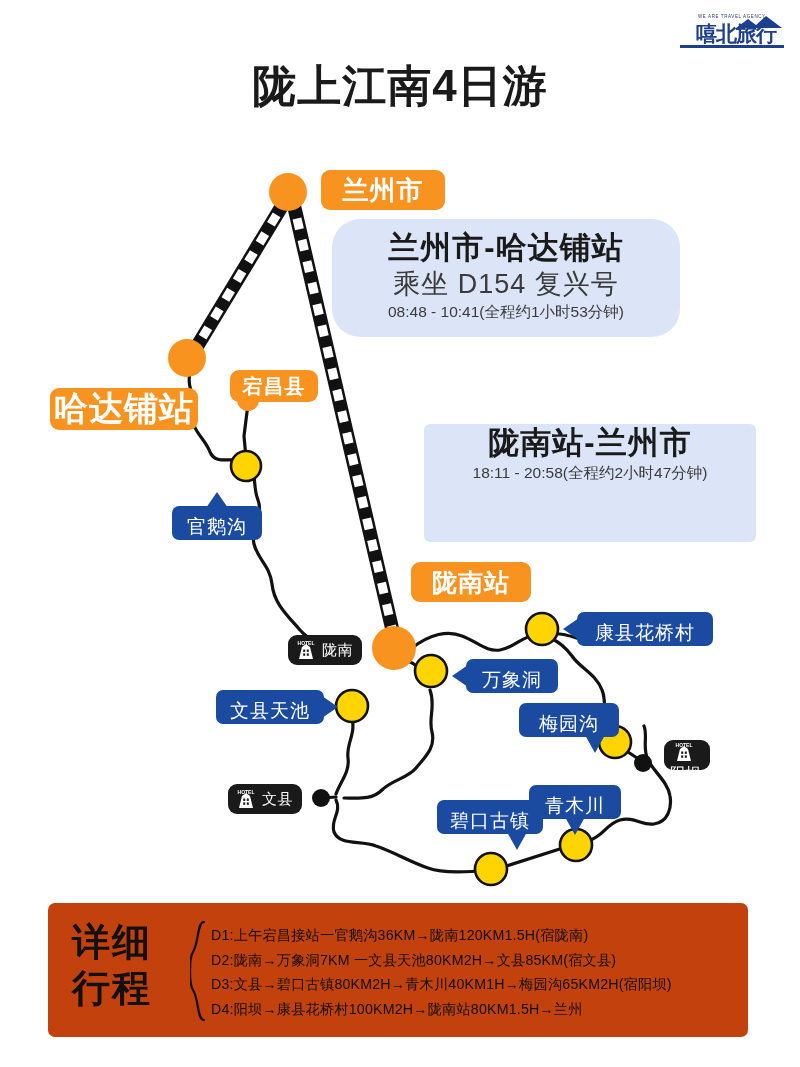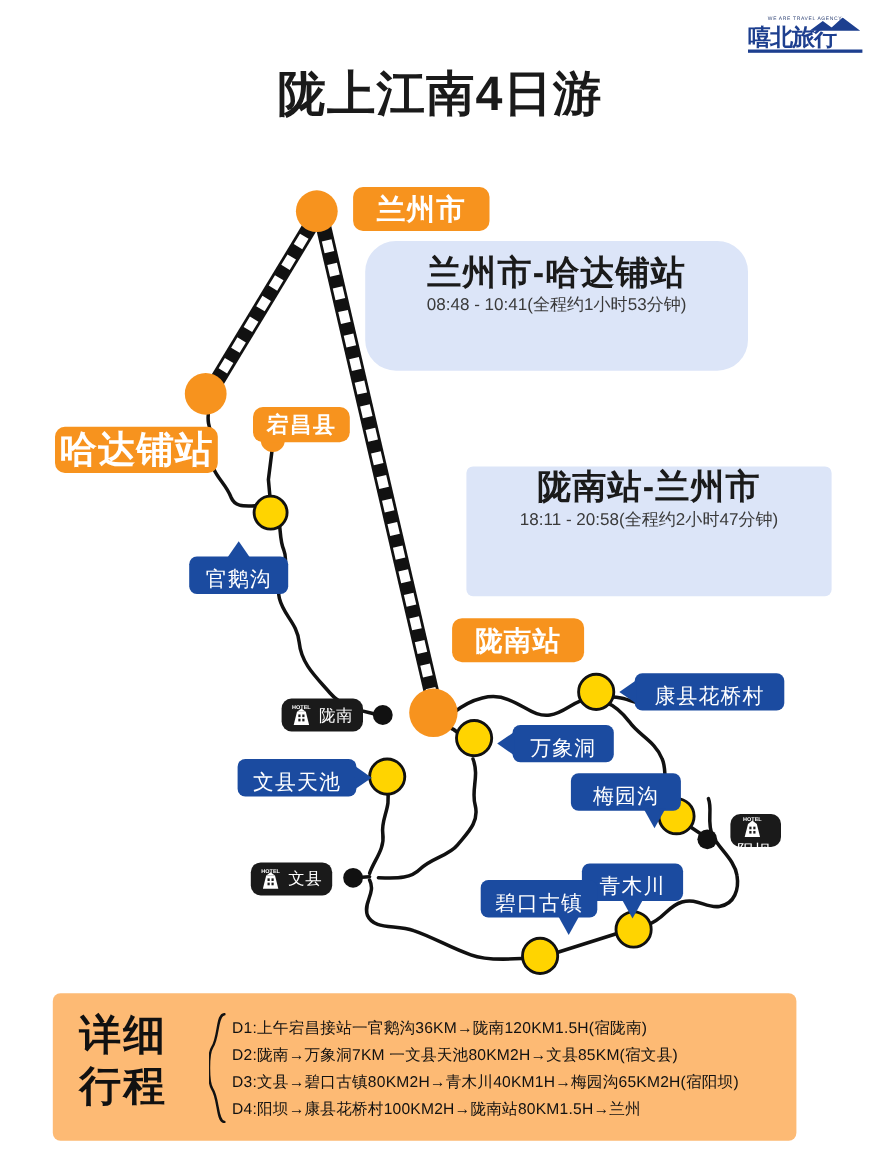--- a/index.html
+++ b/index.html
@@ -28,21 +28,21 @@
     top: 0px;
     left: 18px;
     font-size: 4.5px;
     letter-spacing: .6px;
     color: #2b3f72;
     white-space: nowrap;
   }
   #logo .logo-main {
     position: absolute;
     top: 6px;
-    left: 0;
+    left: 16px;
     font-size: 21px;
     font-weight: bold;
     color: #1d3f8f;
     letter-spacing: -1px;
     white-space: nowrap;
   }
   #logo .logo-mtn {
     position: absolute;
     top: 2px;
     right: 2px;
@@ -193,22 +193,23 @@
     line-height: 22px;
   }
 
   
   #itinerary {
     position: absolute;
     left: 48px;
     top: 903px;
     width: 676px;
     height: 134px;
-    background: #fdba74;
+    background: #c2410c;
     border-radius: 7px;
+    padding-left: 24px;
   }
   #itin-head {
     position: absolute;
     left: 24px;
     top: 16px;
     width: 104px;
     font-size: 38px;
     line-height: 46px;
     font-weight: bold;
     color: #111111;
@@ -354,21 +355,21 @@
 <div class="pill-blue" style="left:529px; top:785px; width:92px; height:34px;">
   <span class="tail tail-dn"></span>
   <span>青木川</span>
 </div>
 
 <div class="pill-blue" style="left:411px; top:800px; width:106px; height:34px;margin-left:26px;">
   <span class="tail tail-dn" style="left:auto; right:16px; margin-left:0;"></span>
   <span>碧口古镇</span>
 </div>
 
-<div class="hotel-badge" style="left:256px; top:635px;">
+<div class="hotel-badge" style="left:288px; top:635px;">
   <span class="h-ico">
     <svg viewBox="0 0 24 24">
       <text x="12" y="6.5" font-size="5" fill="#ffffff" text-anchor="middle" font-family="Liberation Sans, sans-serif" font-weight="bold">HOTEL</text>
       <path d="M5 21 L8 9 L16 9 L19 21 Z" fill="#ffffff"></path>
       <path d="M8 9 L12 6 L16 9 Z" fill="#ffffff"></path>
       <rect x="9.2" y="11.5" width="2" height="2.4" fill="#1a1a1a"></rect>
       <rect x="12.8" y="11.5" width="2" height="2.4" fill="#1a1a1a"></rect>
       <rect x="9.2" y="15.4" width="2" height="2.4" fill="#1a1a1a"></rect>
       <rect x="12.8" y="15.4" width="2" height="2.4" fill="#1a1a1a"></rect>
     </svg>
@@ -401,20 +402,21 @@
       <rect x="12.8" y="11.5" width="2" height="2.4" fill="#1a1a1a"></rect>
       <rect x="9.2" y="15.4" width="2" height="2.4" fill="#1a1a1a"></rect>
       <rect x="12.8" y="15.4" width="2" height="2.4" fill="#1a1a1a"></rect>
     </svg>
   </span>
   <span class="h-name">阳坝</span>
 </div>
 
 <div class="infobox" style="left:332px; top:219px; width:348px; height:118px; padding-top:10px;border-radius:28px;">
   <div class="ib-title">兰州市-哈达铺站</div>
+  <div class="ib-train">乘坐 D154 复兴号</div>
   <div class="ib-time">08:48 - 10:41(全程约1小时53分钟)</div>
 </div>
 
 <div class="infobox" style="left:424px; top:424px; width:332px; height:118px; ">
   <div class="ib-title">陇南站-兰州市</div>
   <div class="ib-time">18:11 - 20:58(全程约2小时47分钟)</div>
 </div>
 
 <div id="itinerary">
   <div id="itin-head">

